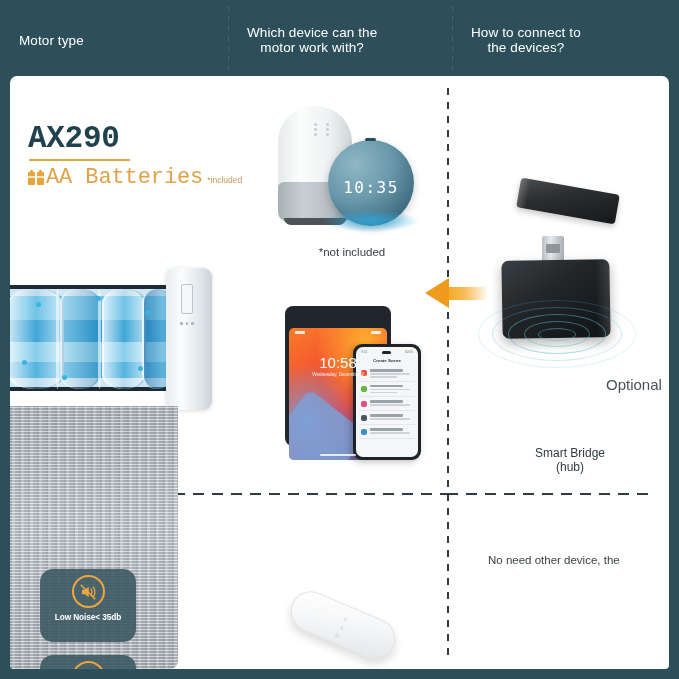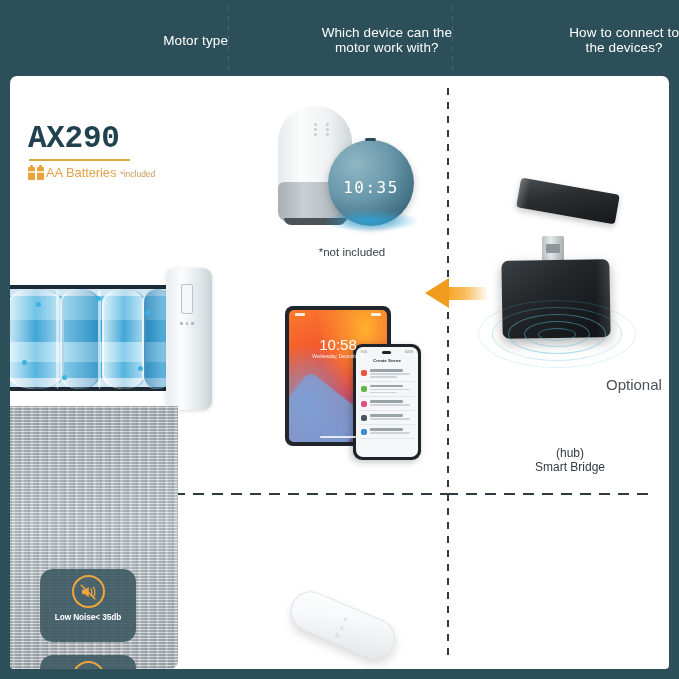--- a/index.html
+++ b/index.html
@@ -10,21 +10,21 @@
   }
   body { background: #2d4f5a; position: relative; }
 
   
   .header {
     position: absolute; left: 0; top: 0; width: 679px; height: 76px;
     color: #ffffff;
   }
   .hdr-col {
     position: absolute; top: 0; height: 80px;
-    display: flex; align-items: center; justify-content: flex-end;
+    display: flex; align-items: center; justify-content: flex-start;
     text-align: center;
     padding-left: 19px;
   }
   .hdr-col span {
     font-size: 13.5px; line-height: 15px; font-weight: 400; letter-spacing: .1px;
   }
   .hdr-c1 { left: 0;   width: 228px; }
   .hdr-c2 { left: 228px; width: 224px; }
   .hdr-c3 { left: 452px; width: 227px; }
   .hdr-div {
@@ -82,21 +82,21 @@
     width: 7px; height: 13px; background: #e8a33d; border-radius: 1px; position: relative;
   }
   .batt::before {
     content: ""; position: absolute; left: 2px; top: -2px;
     width: 3px; height: 2px; background: #e8a33d; border-radius: 1px 1px 0 0;
   }
   .batt::after {
     content: ""; position: absolute; left: 0; top: 4px;
     width: 7px; height: 1.5px; background: #fbe6c4;
   }
-  .batt-text { font-size: 13px; color: #e0a24a; letter-spacing: -.1px; }
+  .batt-text { font-size: 22px; color: #e0a24a; letter-spacing: -.1px; font-family: Liberation Mono, monospace; }
   .batt-sub { font-size: 8.5px; color: #c9995a; margin-left: 2px; }
 
   
   .motor-wrap {
     position: absolute; left: 0; top: 190px; width: 215px; height: 150px;
   }
   .motor-body {
     position: absolute; left: -8px; top: 14px; width: 172px; height: 118px;
     background: linear-gradient(to bottom,
       #ffffff 0 5px, #1d2a33 5px 9px, #cfe6f4 9px 16px,
@@ -217,20 +217,21 @@
   .tablet {
     position: absolute; left: 0; top: 0; width: 106px; height: 140px;
     background: #20262b; border-radius: 8px; padding: 4px;
   }
   .tablet-screen {
     width: 100%; height: 100%; border-radius: 5px; overflow: hidden; position: relative;
     background:
       radial-gradient(ellipse at 78% 14%, #ffb12e 0%, rgba(255,177,46,0) 46%),
       radial-gradient(ellipse at 18% 72%, #7f9fd0 0%, rgba(127,159,208,0) 45%),
       linear-gradient(150deg, #f97c2a 0%, #f4512f 34%, #e8373f 58%, #8e5e8a 78%, #5a6fa8 100%);
+    margin-top: 18px;
   }
   .tablet-screen::after {
     content: ""; position: absolute; left: -10px; bottom: -18px;
     width: 74px; height: 74px; background: rgba(125,160,215,.82);
     transform: rotate(38deg); border-radius: 8px;
   }
   .tablet-time {
     position: absolute; left: 0; top: 26px; width: 100%; text-align: center;
     font-size: 15px; color: #ffffff; font-weight: 300; z-index: 2;
   }
@@ -562,20 +563,21 @@
     <div class="waves">
       <div class="wave w1"></div>
         <div class="wave w2"></div>
         <div class="wave w3"></div>
       <div class="wave w4"></div>
         <div class="wave w5"></div>
     </div>
   </div>
   <div class="optional-label">Optional</div>
   <div class="bridge-caption">
+    <div>Smart Bridge</div>
     <div>(hub)</div>
-    <div>Smart Bridge</div>
   </div>
 
   <div class="paired-text">
+    <div>No need other device, the</div>
   </div>
 
 </div>
 
 </body></html>

